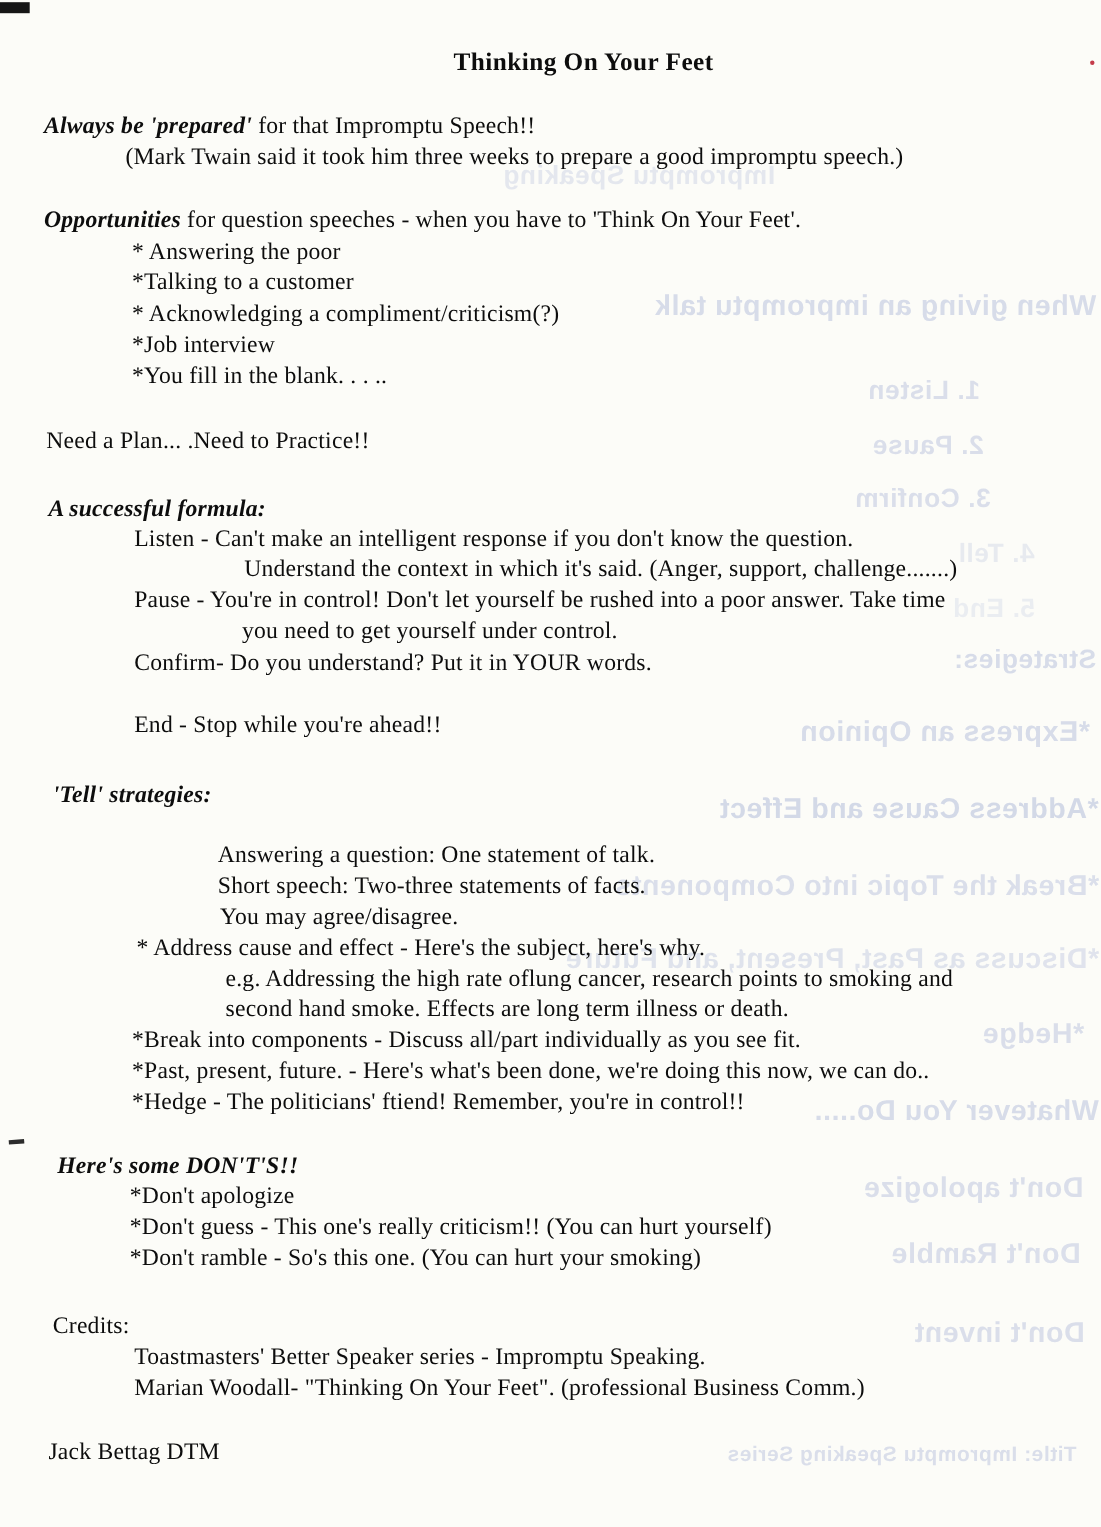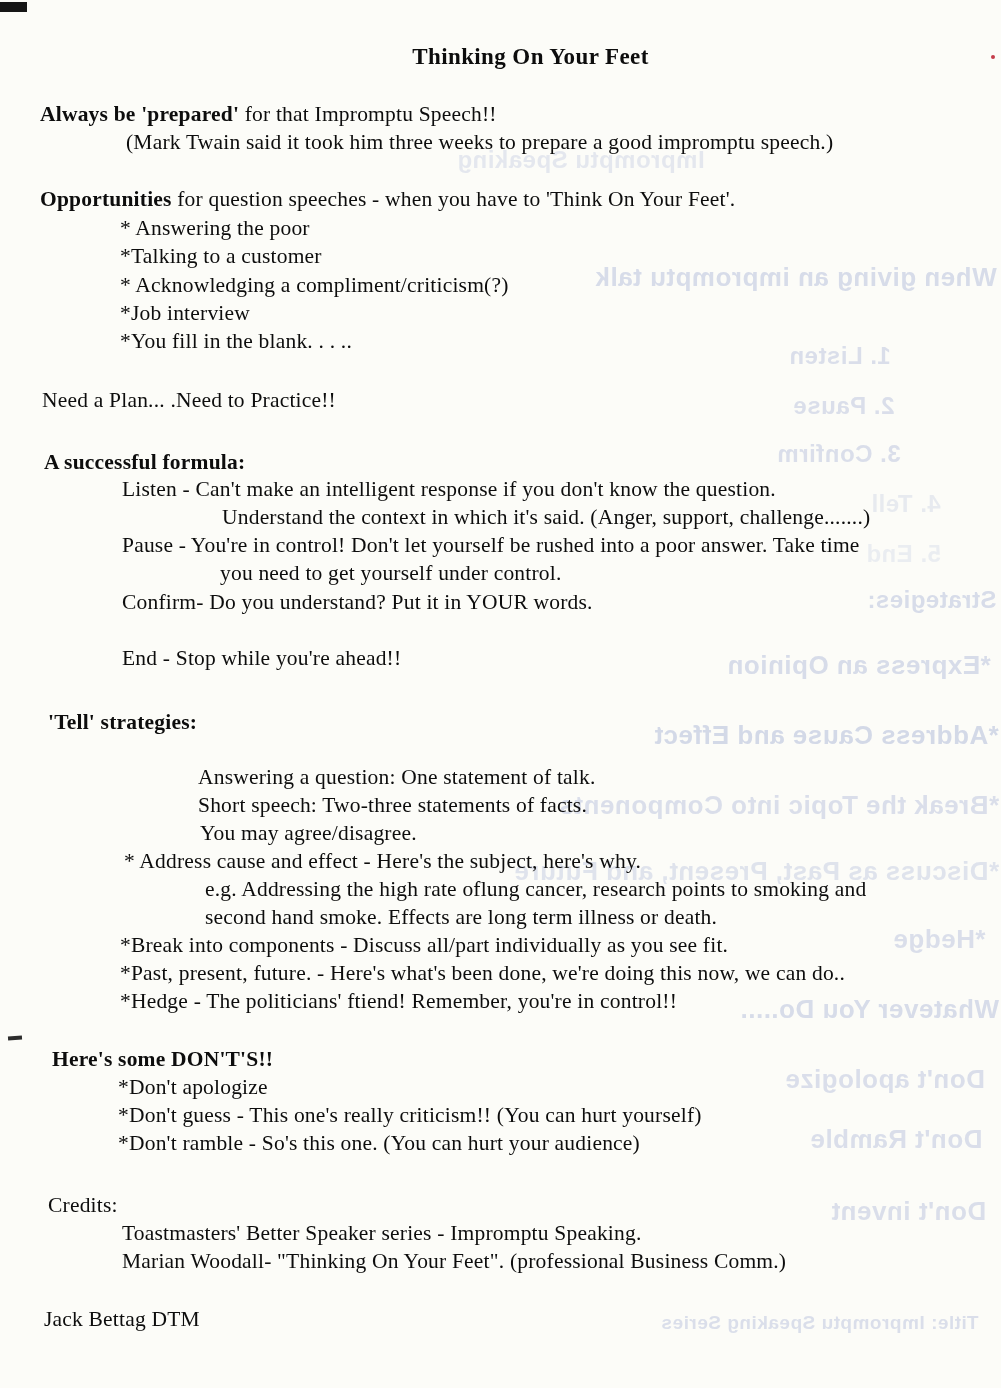--- a/index.html
+++ b/index.html
@@ -8,21 +8,21 @@
     width:1001px;height:1388px;
     margin:0 auto;
     background:#fcfcf8;
     overflow:hidden;
     font-family:"Liberation Serif","DejaVu Serif",serif;
     font-size:21.5px;
     color:#0d0d0d;
     letter-spacing:.2px;
   }
   .line{position:absolute;white-space:nowrap;z-index:2;line-height:1.15;}
-  .b{font-weight:bold;}
+  .b{font-weight:bold;font-style:italic;}
   .title{left:30px;width:100%;text-align:center;font-weight:bold;font-size:23px;letter-spacing:.4px;}
   .ghost-layer{position:absolute;inset:0;z-index:1;}
   .ghost{
     position:absolute;
     white-space:nowrap;
     transform:scaleX(-1);
     font-family:"Liberation Sans","DejaVu Sans",sans-serif;
     font-weight:bold;
     filter:blur(.6px);
     letter-spacing:.5px;
@@ -58,21 +58,21 @@
       <span class="ghost" style="top: 1312px; right: 22px; font-size: 19px; opacity: 0.5;">Title:  Impromptu Speaking Series</span>
     </div>
 
   <div class="artifact corner-mark"></div>
   <div class="artifact left-dash"></div>
   <div class="artifact red-speck"></div>
 
   <div class="line title" style="top:44px">Thinking On Your Feet</div>
 
   <div class="line" style="left:40px;top:102px"><span class="b">Always be 'prepared'</span><span> for that Impromptu Speech!!</span></div>
-  <div class="line" style="left:126px;top:130px">(Mark Twain said it took him three weeks to prepare a good impromptu speech.)</div>
+  <div class="line" style="left:114px;top:130px">(Mark Twain said it took him three weeks to prepare a good impromptu speech.)</div>
 
   <div class="line" style="left:40px;top:187px"><span class="b">Opportunities</span><span> for question speeches - when you have to 'Think On Your Feet'.</span></div>
   <div class="line" style="left:120px;top:216px">* Answering the poor</div>
   <div class="line" style="left:120px;top:244px">*Talking to a customer</div>
   <div class="line" style="left:120px;top:273px">* Acknowledging a compliment/criticism(?)</div>
   <div class="line" style="left:120px;top:301px">*Job interview</div>
   <div class="line" style="left:120px;top:329px">*You fill in the blank. . . ..</div>
 
   <div class="line" style="left:42px;top:388px">Need a Plan... .Need to Practice!!</div>
 
@@ -91,21 +91,21 @@
   <div class="line" style="left:124px;top:849px">* Address cause and effect - Here's the subject, here's why.</div>
   <div class="line" style="left:205px;top:877px">e.g. Addressing the high rate oflung cancer, research points to smoking and</div>
   <div class="line" style="left:205px;top:905px">second hand smoke. Effects are long term illness or death.</div>
   <div class="line" style="left:120px;top:933px">*Break into components - Discuss all/part individually as you see fit.</div>
   <div class="line" style="left:120px;top:961px">*Past, present, future. - Here's what's been done, we're doing this now, we can do..</div>
   <div class="line" style="left:120px;top:989px">*Hedge - The politicians' ftiend! Remember, you're in control!!</div>
 
   <div class="line b" style="left:52px;top:1047px">Here's some DON'T'S!!</div>
   <div class="line" style="left:118px;top:1075px">*Don't apologize</div>
   <div class="line" style="left:118px;top:1103px">*Don't guess - This one's really criticism!! (You can hurt yourself)</div>
-  <div class="line" style="left:118px;top:1131px">*Don't ramble - So's this one. (You can hurt your audience)</div>
+  <div class="line" style="left:118px;top:1131px">*Don't ramble - So's this one. (You can hurt your smoking)</div>
 
   <div class="line" style="left:48px;top:1193px">Credits:</div>
   <div class="line" style="left:122px;top:1221px">Toastmasters' Better Speaker series - Impromptu Speaking.</div>
   <div class="line" style="left:122px;top:1249px">Marian Woodall- "Thinking On Your Feet". (professional Business Comm.)</div>
 
   <div class="line" style="left:44px;top:1307px">Jack Bettag DTM</div>
 
 </div>
 
 </body></html>

